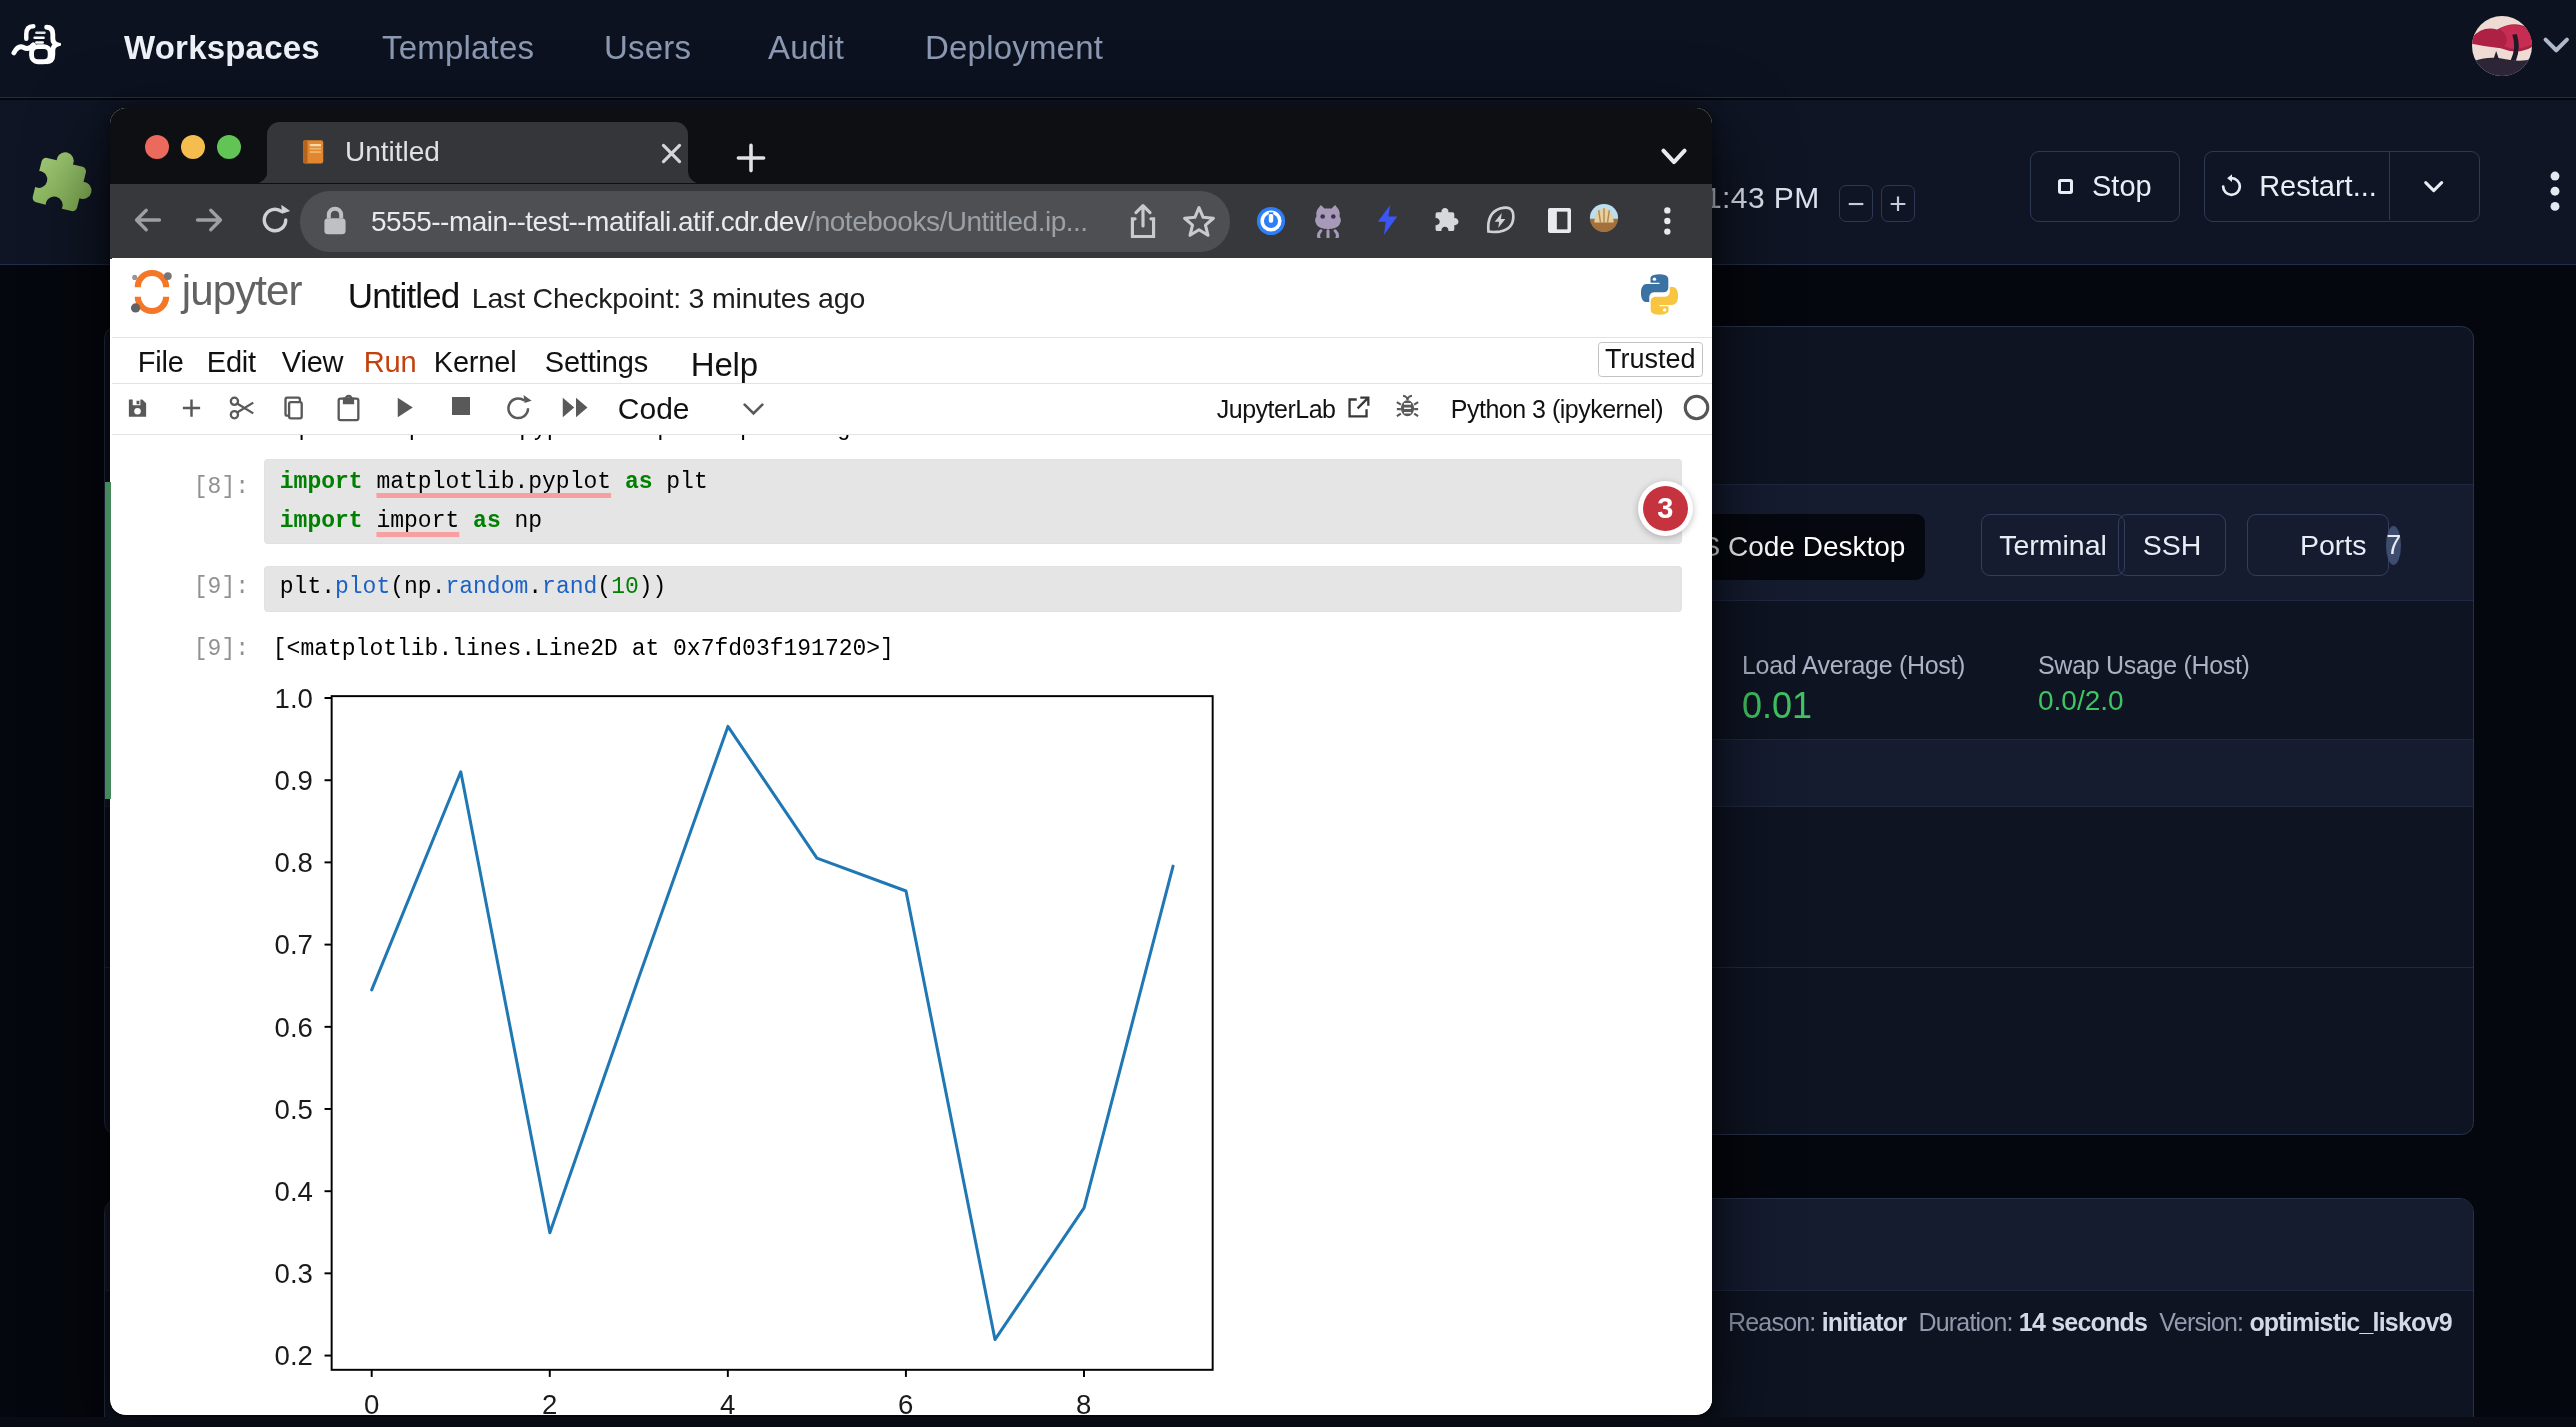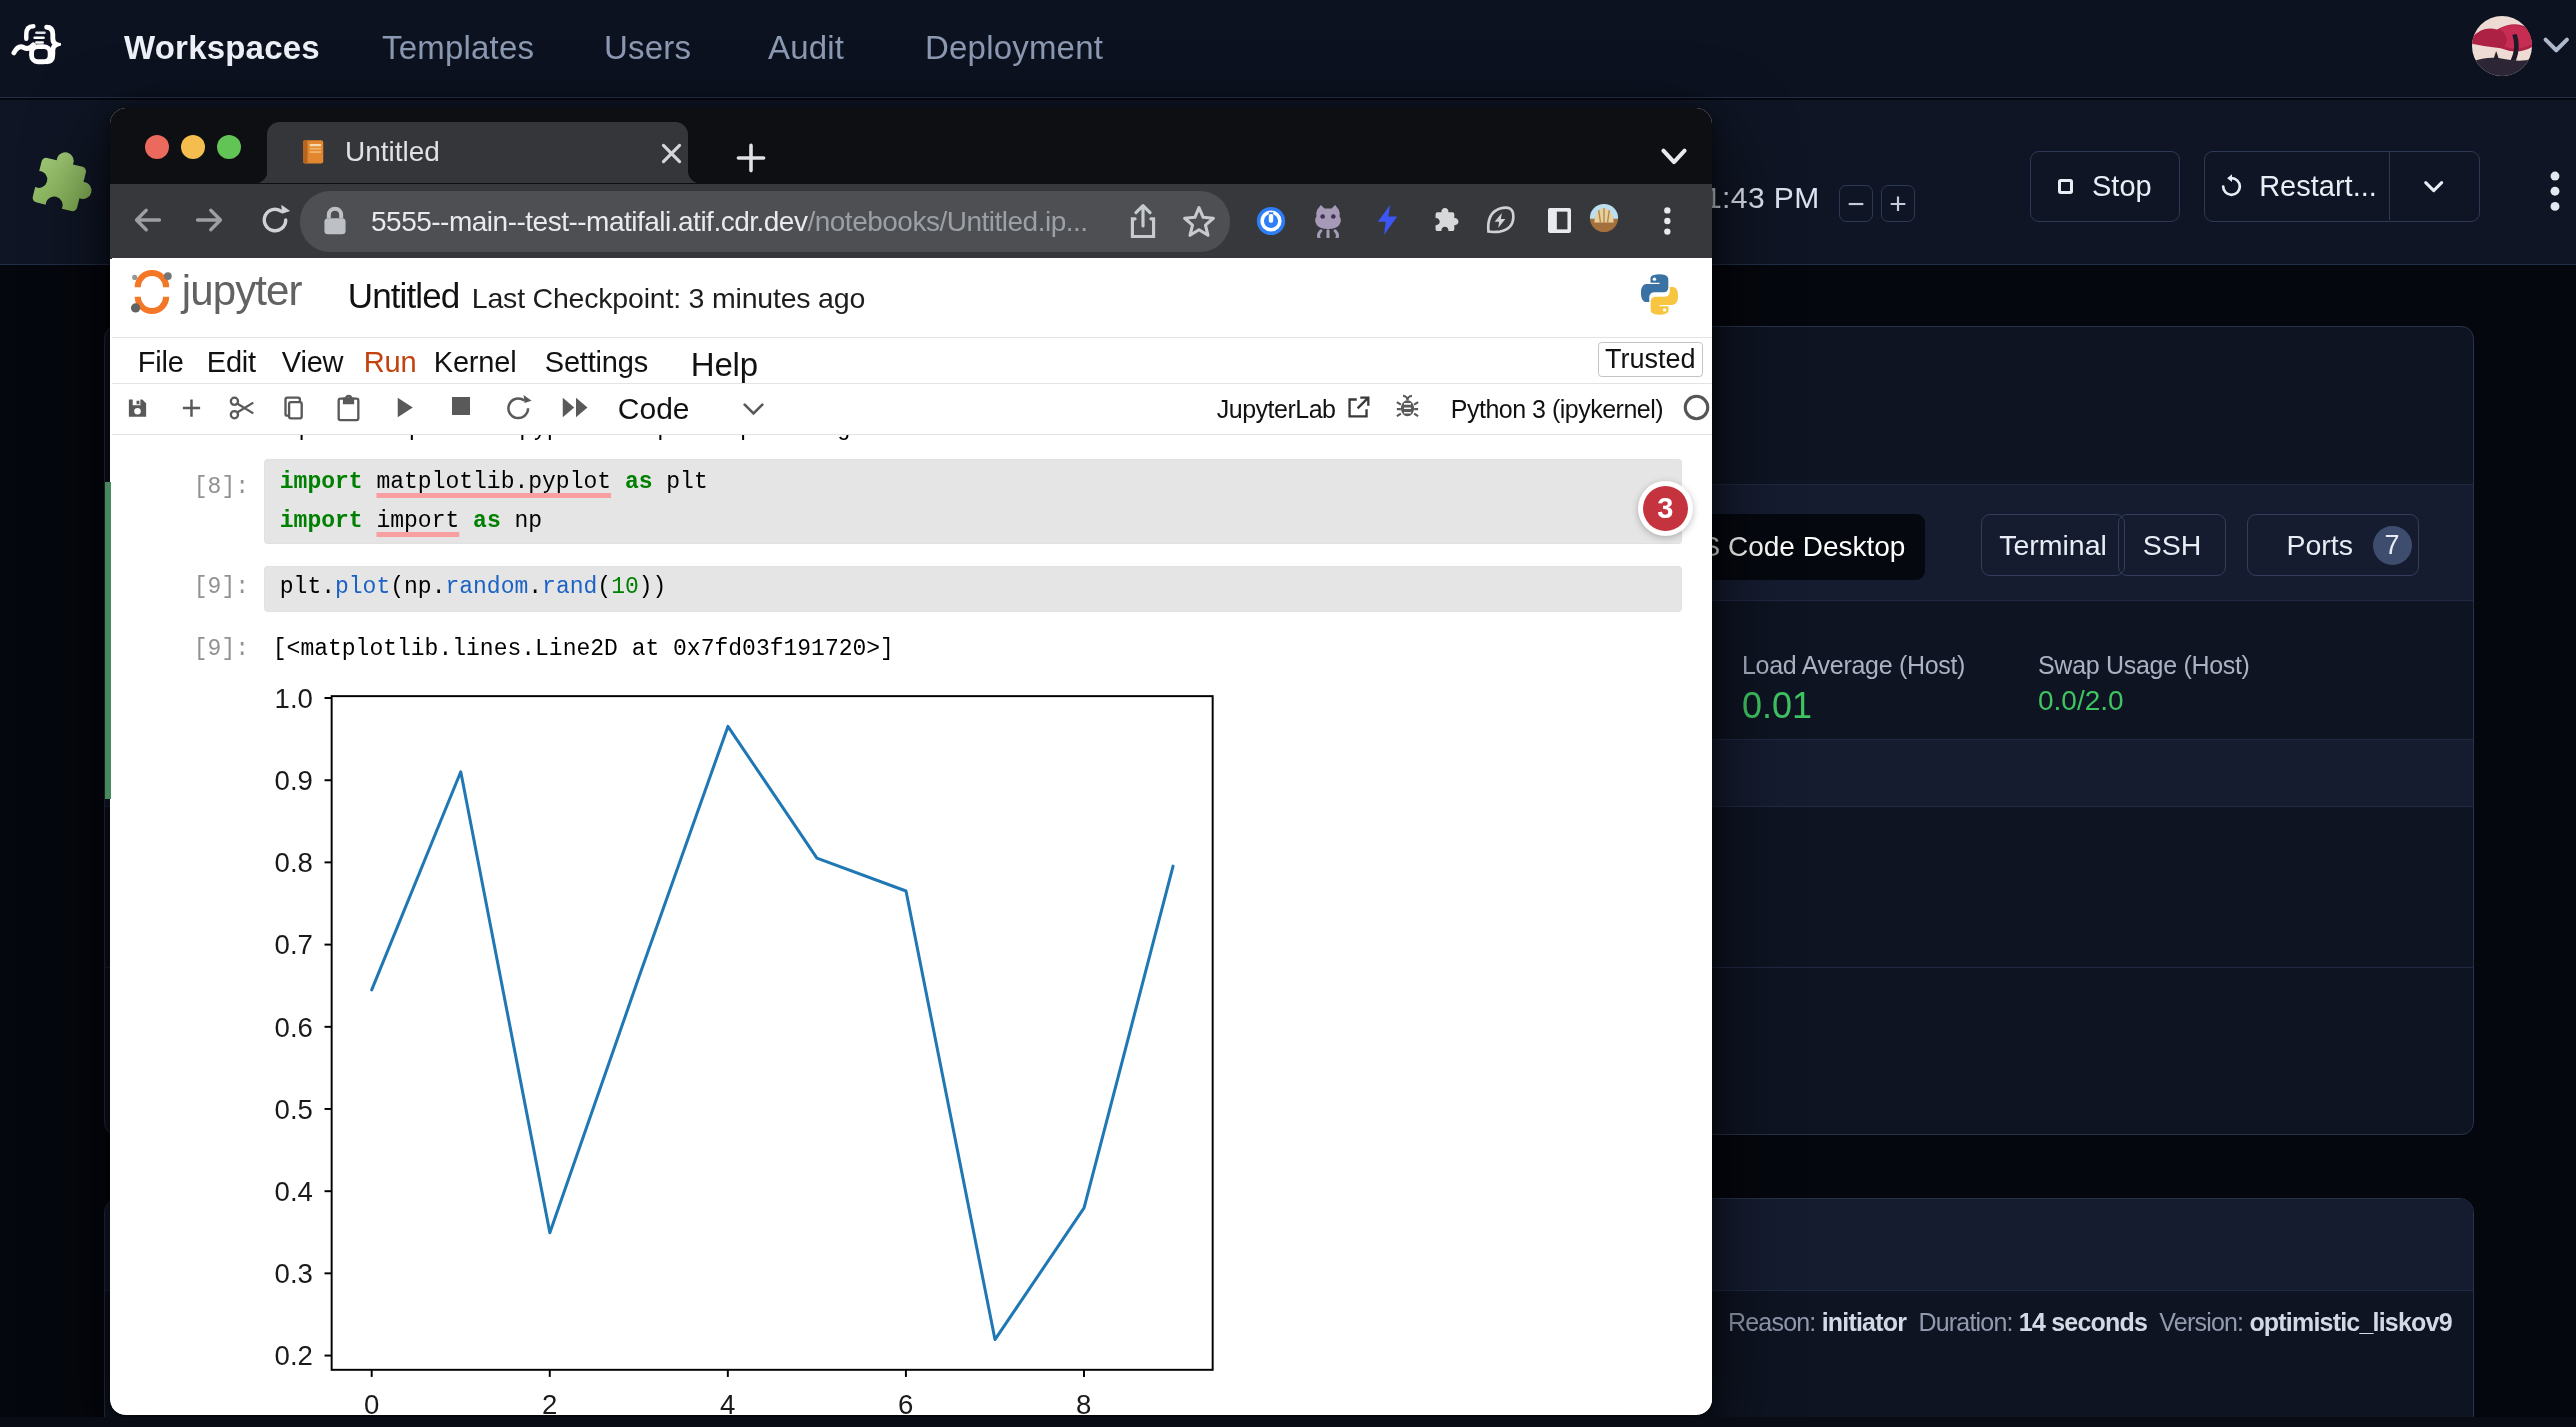--- a/index.html
+++ b/index.html
@@ -162,21 +162,21 @@
     <div class="row-line" style="top:640px;"></div>
 
     <div class="abs" style="left:1502px; top:187px; width:318px; height:66px; background:#05080f; border-radius:9px; color:#ffffff; font-size:28px; display:flex; align-items:center; justify-content:flex-end; padding-right:19.6px;">
       <svg width="27" height="27" viewBox="0 0 24 24" style="margin-right:14.2px;">
           <path fill="#2489ca" d="M17.5 2 L9 10 L4.5 6.5 L3 7.5 L7.5 12 L3 16.5 L4.5 17.5 L9 14 L17.5 22 L21 20 L21 4 Z M17.5 7 L17.5 17 L12 12 Z"></path>
         </svg>
       VS Code Desktop
     </div>
     <div class="tabbtn" style="left:1836px; width:144px; position:absolute;margin-left:40px;">Terminal</div>
     <div class="tabbtn" style="left:2013px; width:108px; position:absolute;">SSH</div>
-    <div class="tabbtn" style="left:2142px; width:172px; justify-content:center; padding-left:32px;">Ports
+    <div class="tabbtn" style="left:2142px; width:142px; justify-content:flex-start; padding-left:52px;">Ports
       <span style="margin-left:19.6px; width:39px; height:39px; border-radius:50%; background:#3e4c6e; display:flex; align-items:center; justify-content:center; font-size:27px;">7</span>
     </div>
 
     <div class="abs" style="left:1637px; top:324px; font-size:25px; letter-spacing:-0.3px; color:#aab2c4;">Load Average (Host)</div>
     <div class="abs" style="left:1637px; top:358px; font-size:36px; color:#3fc462;">0.01</div>
     <div class="abs" style="left:1933px; top:324px; font-size:25px; letter-spacing:-0.3px; color:#aab2c4;">Swap Usage (Host)</div>
     <div class="abs" style="left:1933px; top:358px; font-size:28px; color:#3fc462;">0.0/2.0</div>
   </div>
 
   <div id="card2" class="card" style="top:1198px; height:230px; border-radius:14.2px 14.2px 0 0;">

